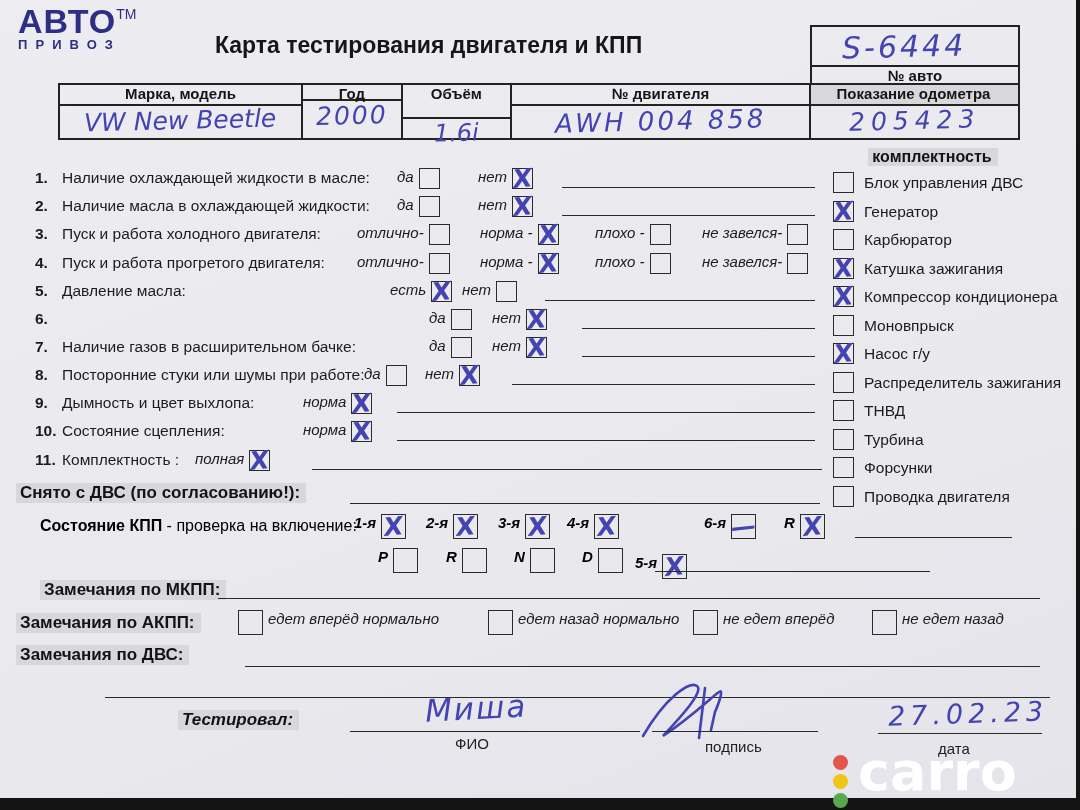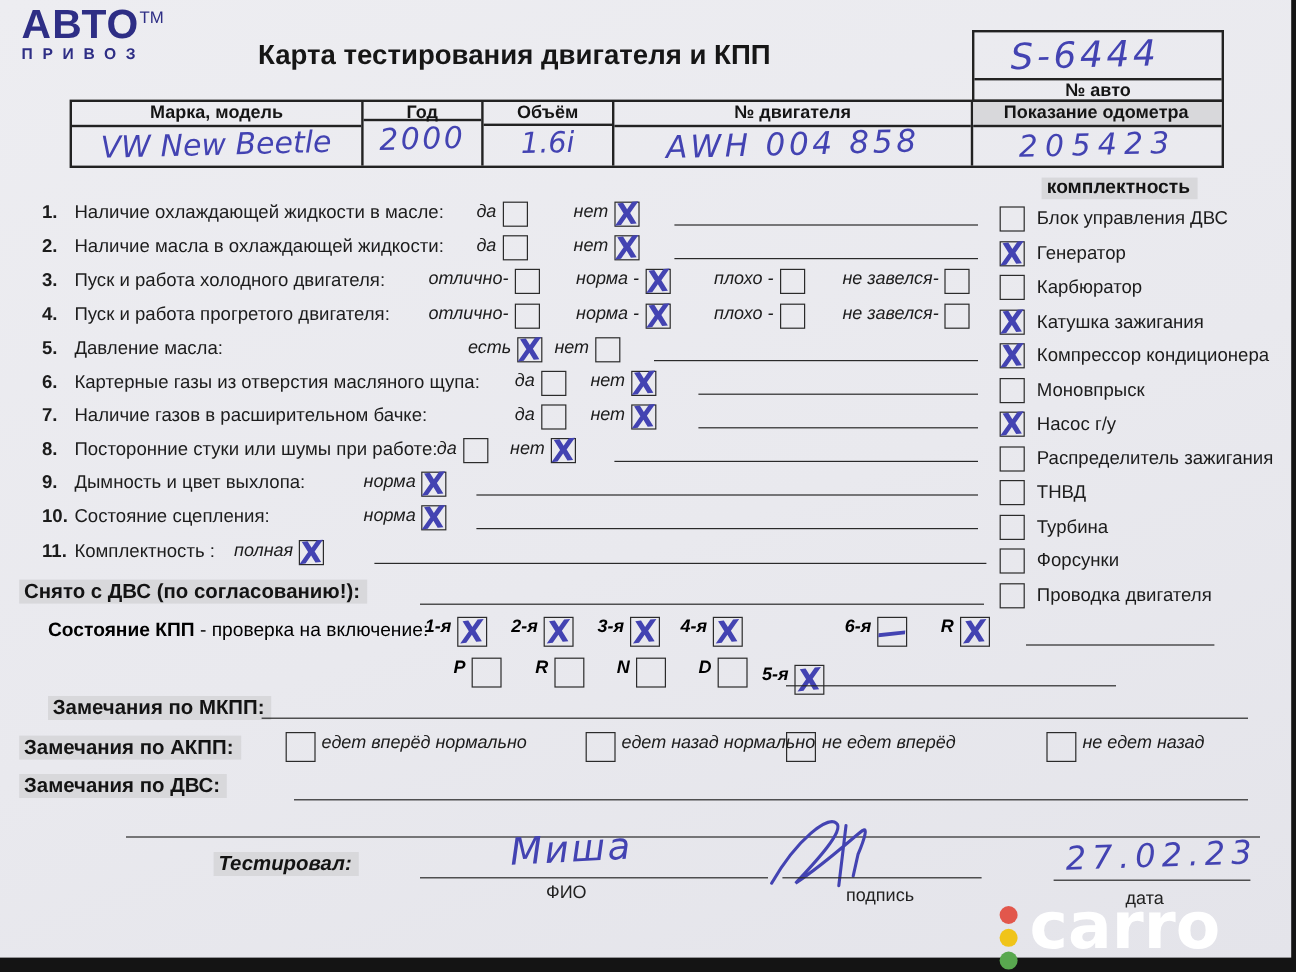--- a/index.html
+++ b/index.html
@@ -72,21 +72,21 @@
   <div class="abs" style="left:58px; top:83px; width:962px; height:57px; border:2px solid #222; display:flex;">
     <div style="width:242px;">
       <div class="vhead" style="border-bottom:2px solid #222; height:21px;">Марка, модель</div>
       <div style="text-align:center;"><span class="ink" style="font-size:25px;">VW New Beetle</span></div>
     </div>
     <div class="cellb" style="width:100px;">
       <div class="vhead" style="border-bottom:2px solid #222; height:16px;">Год</div>
       <div style="text-align:center;"><span class="ink" style="font-size:25px; letter-spacing:2px;">2000</span></div>
     </div>
     <div class="cellb" style="width:110px;">
-      <div class="vhead" style="border-bottom:2px solid #222; height:20px;">Объём</div>
+      <div class="vhead" style="border-bottom:2px solid #222; height:34px;">Объём</div>
       <div style="text-align:center;"><span class="ink" style="font-size:24px;">1.6i</span></div>
     </div>
     <div class="cellb" style="width:300px;">
       <div class="vhead" style="border-bottom:2px solid #222; height:21px;">№ двигателя</div>
       <div style="text-align:center;"><span class="ink" style="font-size:26px; letter-spacing:3px;">AWH 004 858</span></div>
     </div>
     <div class="cellb" style="width:210px;">
       <div class="vhead hl" style="border-bottom:2px solid #222; height:21px;">Показание одометра</div>
       <div style="text-align:center;"><span class="ink" style="font-size:25px; letter-spacing:6px;">205423</span></div>
     </div>
@@ -199,21 +199,20 @@
         <i class="optlab">нет</i>
         <span class="cb">
           <b class="mark"></b>
         </span>
       </span>
     <span class="abs line" style="left:545px; top:19px; width:270px;"></span>
   </div>
 
   <div class="row" style="left:0; top:309px; width:830px;">
     <span class="num lbl">6.</span>
-    <span class="itext lbl">Картерные газы из отверстия масляного щупа:</span>
     <span class="opt" style="left:429px;">
         <i class="optlab">да</i>
         <span class="cb">
           <b class="mark"></b>
         </span>
       </span>
     <span class="opt" style="left:492px;">
         <i class="optlab">нет</i>
         <span class="cb">
           <b class="mark">X</b>
@@ -461,21 +460,21 @@
         <b class="mark"></b>
       </span>
       <i class="optlab" style="margin-left:5px;">едет вперёд нормально</i>
     </span>
   <span class="opt" style="left:488px; top:610px;">
       <span class="cb big">
         <b class="mark"></b>
       </span>
       <i class="optlab" style="margin-left:5px;">едет назад нормально</i>
     </span>
-  <span class="opt" style="left:655px; top:610px;">
+  <span class="opt" style="left:693px; top:610px;">
       <span class="cb big">
         <b class="mark"></b>
       </span>
       <i class="optlab" style="margin-left:5px;">не едет вперёд</i>
     </span>
   <span class="opt" style="left:872px; top:610px;">
       <span class="cb big">
         <b class="mark"></b>
       </span>
       <i class="optlab" style="margin-left:5px;">не едет назад</i>

